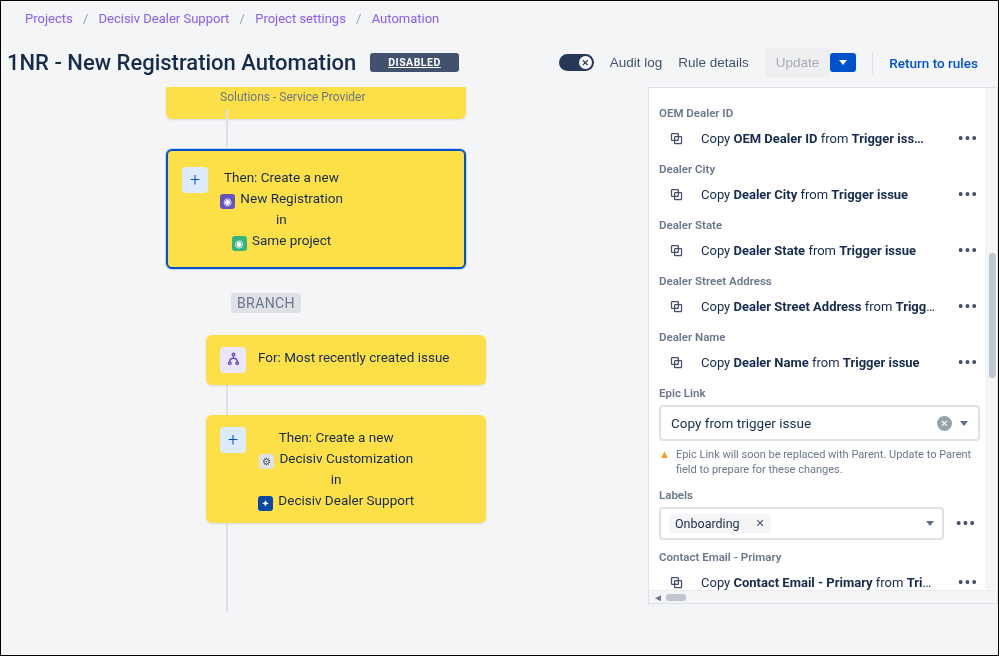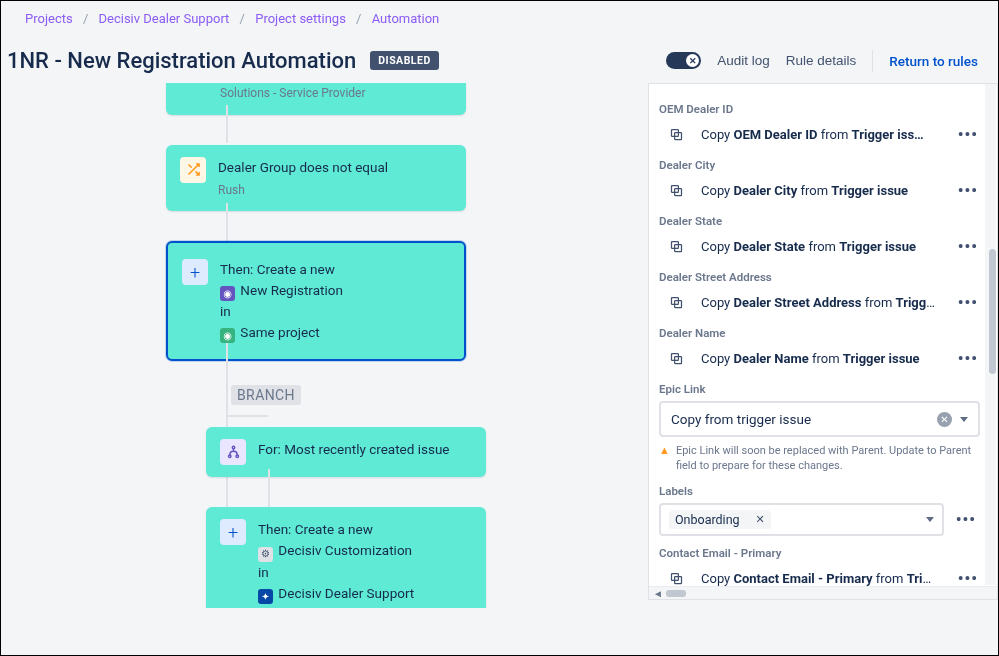--- a/index.html
+++ b/index.html
@@ -32,22 +32,23 @@
       font-weight: 500;
       color: #172b4d;
       text-align: center;
     }
     .badge-disabled {
       background: #42526e;
       color: #fff;
       font-size: 10.5px;
       font-weight: 700;
       letter-spacing: .5px;
-      padding: 3px 8px;
+      padding: 3px 18px;
       border-radius: 3px;
+      text-decoration: underline;
     }
     .header-actions {
       display: flex;
       align-items: center;
       gap: 16px;
     }
     .toggle-switch {
       width: 35px;
       height: 17px;
       background: #253858;
@@ -133,31 +134,32 @@
       background: #dfe1e6;
       left: 70px;
     }
     .vline2 {
       position: absolute;
       width: 2px;
       background: #dfe1e6;
       left: 112px;
     }
     .card {
-      background: #5eead4;
+      background: #fde047;
       border-radius: 6px;
       box-shadow: 0 1px 2px rgba(9,30,66,.12);
       padding: 12px 14px;
       display: flex;
       gap: 12px;
       align-items: flex-start;
       position: relative;
       margin-bottom: 0;
       cursor: pointer;
       width: 300px;
+      text-align: center;
     }
     .card-selected {
       border: 2px solid #0052cc;
       box-shadow: 0 0 0 1px rgba(0,82,204,.2);
     }
     .card-icon {
       width: 26px;
       height: 26px;
       border-radius: 4px;
       display: flex;
@@ -344,47 +346,42 @@
   <div class="title-group">
     <span class="title">1NR - New Registration Automation</span>
     <span class="badge-disabled">DISABLED</span>
   </div>
   <div class="header-actions">
     <div class="toggle-switch">
       <div class="toggle-knob">✕</div>
     </div>
     <button class="link-btn">Audit log</button>
     <button class="link-btn">Rule details</button>
+    <div class="update-group">
+      <button class="update-btn">Update</button>
+      <button class="update-chevron">
+        <span class="chevron-down"></span>
+      </button>
+    </div>
     <div class="divider-v"></div>
     <span class="return-link">Return to rules</span>
   </div>
 </div>
 
 <div class="main-split">
   <div class="left-pane">
     <div class="flow">
 
       <div class="card" style="margin-left:10px; padding:6px 14px 12px 54px; width:300px;">
         <div class="card-body">
           <div class="card-sub">Solutions - Service Provider</div>
         </div>
       </div>
       <div class="vline" style="top:30px; height:38px;"></div>
 
-      <div class="card" style="margin-top:30px; margin-left:10px;">
-        <div class="card-icon icon-shuffle">
-          <svg width="15" height="15" viewBox="0 0 24 24" fill="none" stroke="currentColor" stroke-width="2.3">
-              <path d="M16 3h5v5M4 20L21 3M21 16v5h-5M15 15l6 6M4 4l5 5"></path>
-            </svg>
-        </div>
-        <div class="card-body">
-          <div>Dealer Group does not equal</div>
-          <div class="card-sub">Rush</div>
-        </div>
-      </div>
       <div class="vline" style="top:128px; height:38px;"></div>
 
       <div class="card card-selected" style="margin-top:30px; margin-left:10px; padding:16px 14px;">
         <div class="card-icon icon-plus">+</div>
         <div class="card-body">
           <div>Then: Create a new</div>
           <div>
             <span class="inline-icon issue-purple">◉</span>
             <span>New Registration</span>
           </div>

